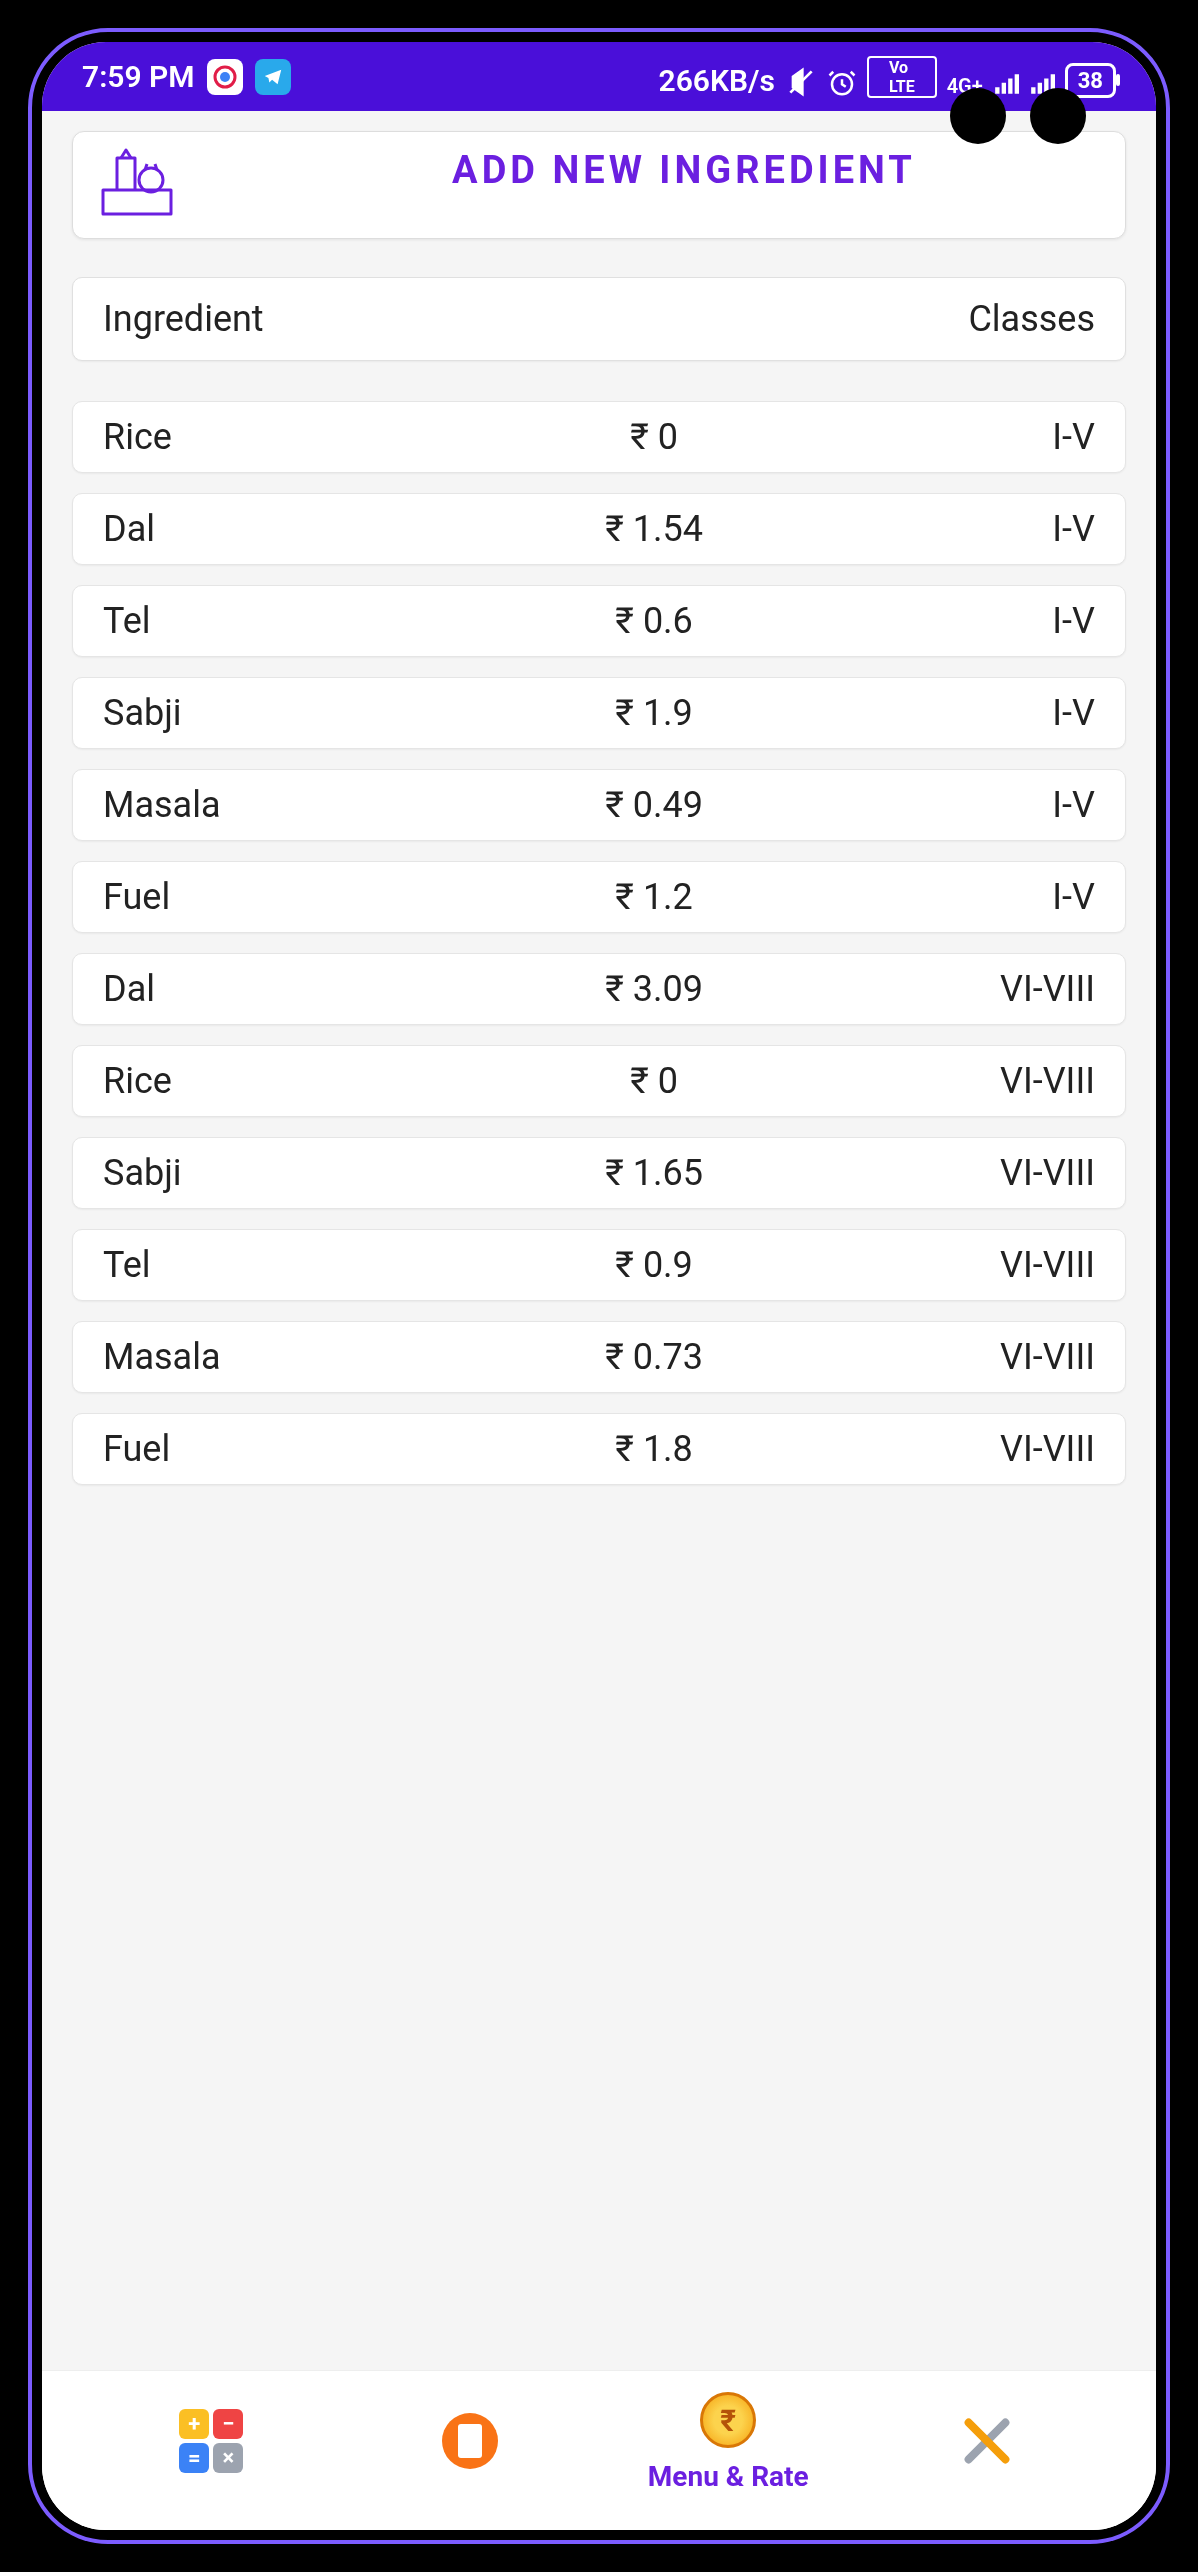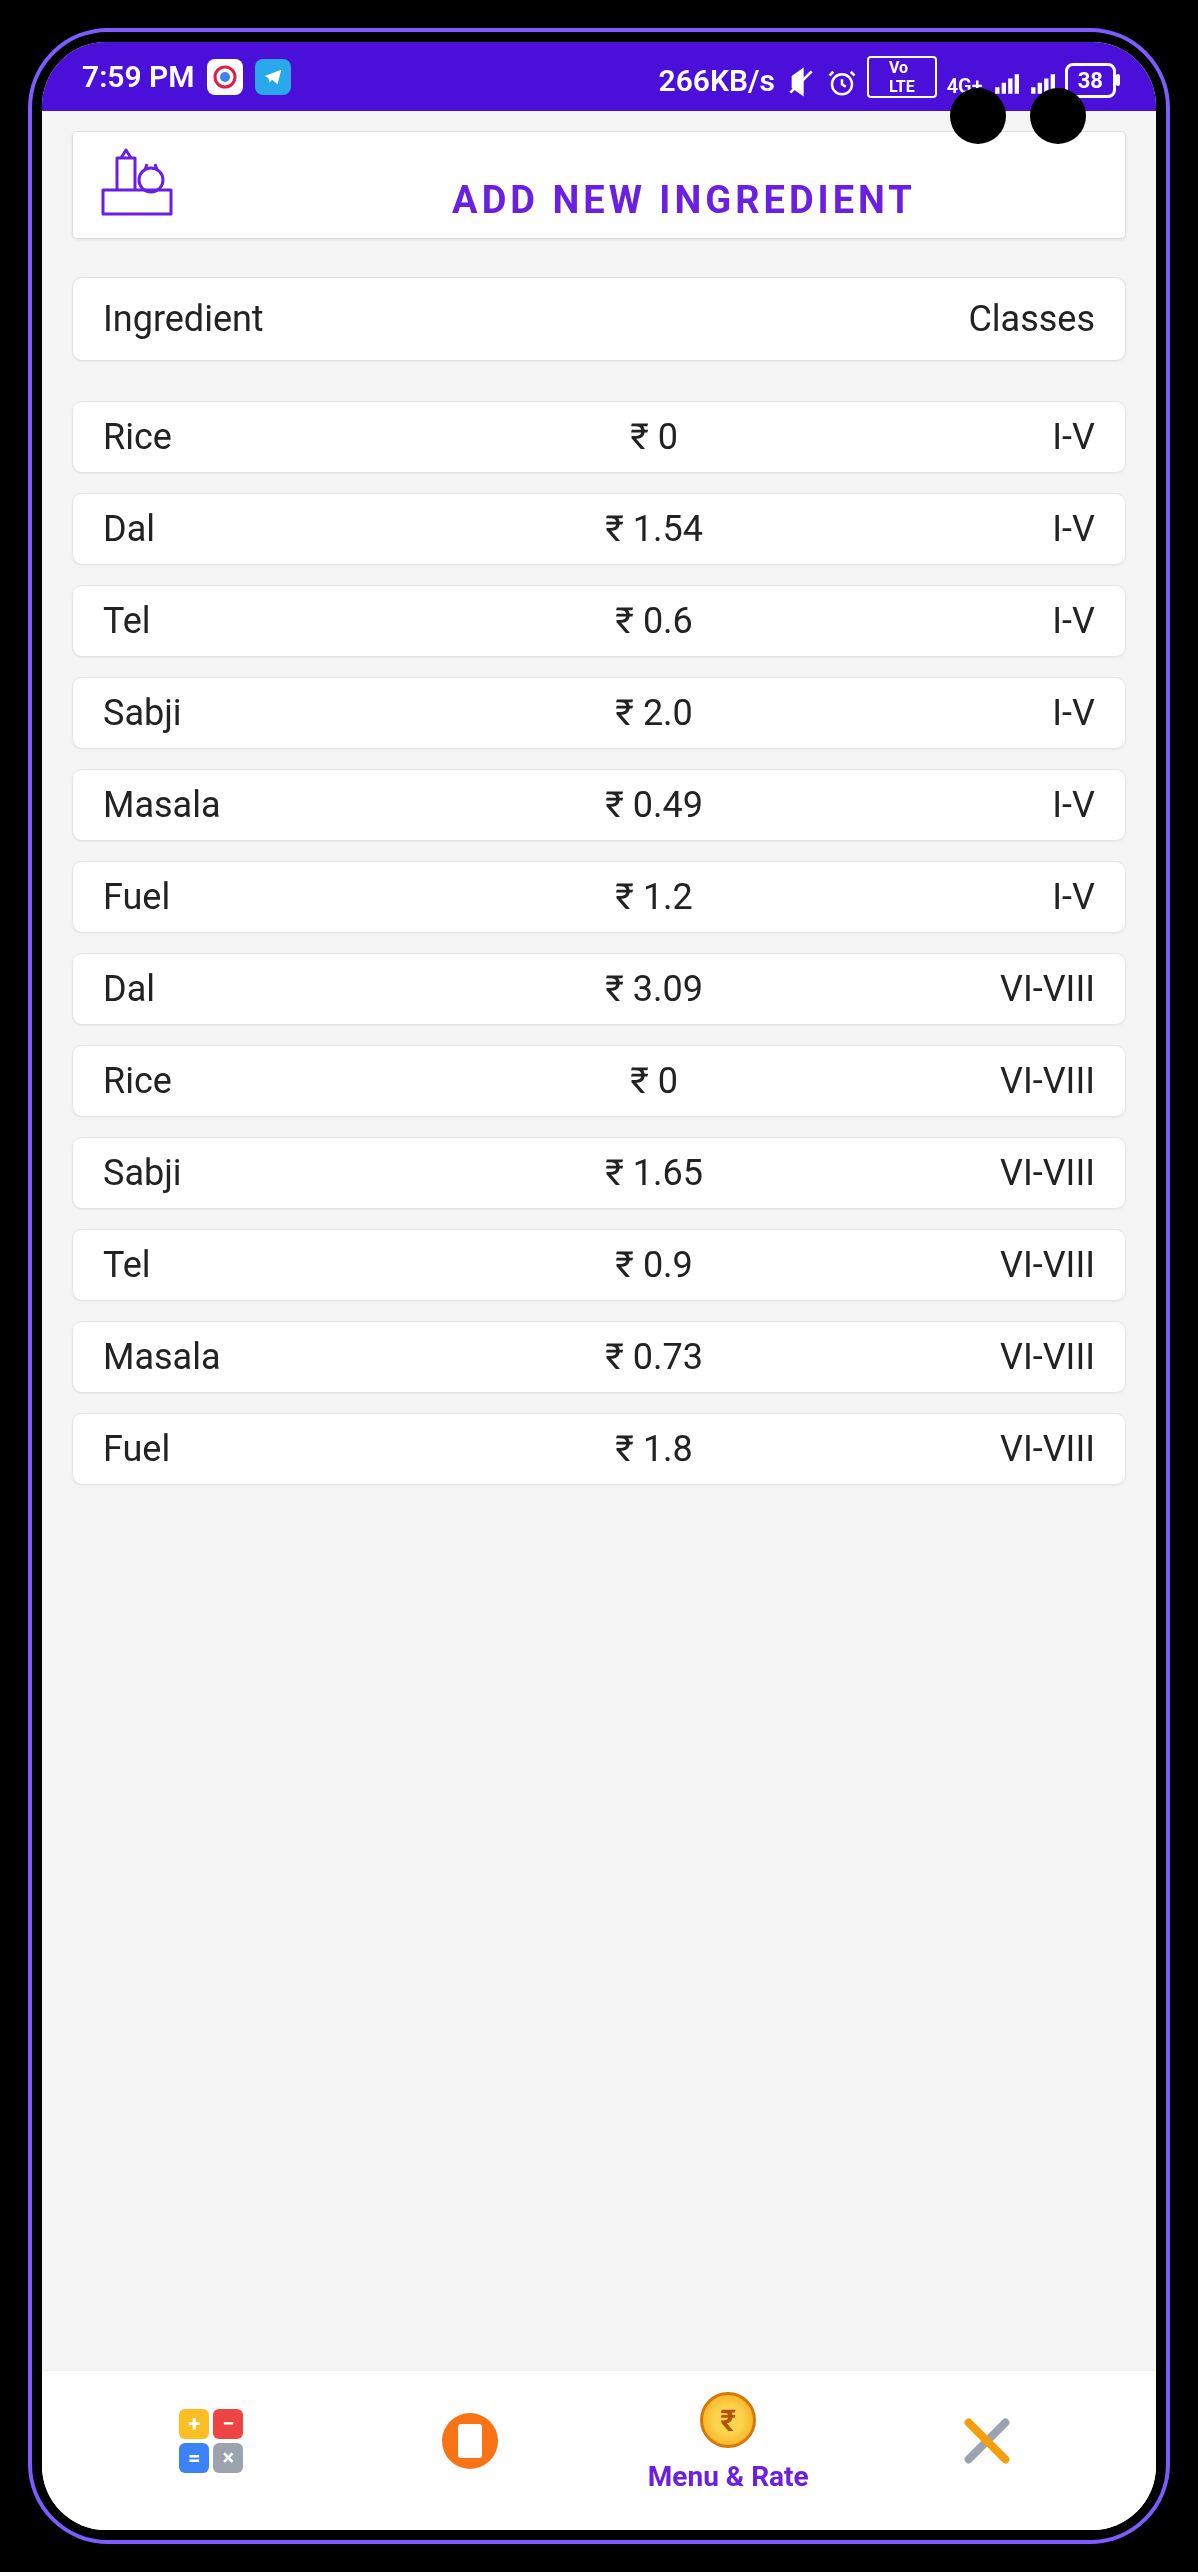--- a/index.html
+++ b/index.html
@@ -62,24 +62,24 @@
 .battery-box::after { content:''; position:absolute; right:-7px; top:30%; width:4px; height:40%; background:#fff; border-radius:2px; }
 .content {
   flex: 1;
   background: #f5f5f5;
   padding: 20px 30px;
   overflow: hidden;
 }
 .add-btn {
   background: #fff;
   border: 1px solid #ddd;
-  border-radius: 5px;
+  border-radius: 12px;
   padding: 16px 24px;
   display: flex;
-  align-items: flex-end;
+  align-items: flex-start;
   gap: 90px;
   margin-bottom: 38px;
   box-shadow: 0 1px 3px rgba(0,0,0,0.08);
   cursor: pointer;
 }
 .add-btn-text {
   color: #6b1fe0;
   font-size: 38px;
   font-weight: 700;
   letter-spacing: 4px;
@@ -233,21 +233,21 @@
               <span class="col-rate">₹ 1.54</span>
               <span class="col-cls">I-V</span>
             </div>
             <div class="row">
               <span class="col-ing">Tel</span>
               <span class="col-rate">₹ 0.6</span>
               <span class="col-cls">I-V</span>
             </div>
             <div class="row">
               <span class="col-ing">Sabji</span>
-              <span class="col-rate">₹ 2.0</span>
+              <span class="col-rate">₹ 1.9</span>
               <span class="col-cls">I-V</span>
             </div>
             <div class="row">
               <span class="col-ing">Masala</span>
               <span class="col-rate">₹ 0.49</span>
               <span class="col-cls">I-V</span>
             </div>
             <div class="row">
               <span class="col-ing">Fuel</span>
               <span class="col-rate">₹ 1.2</span>

